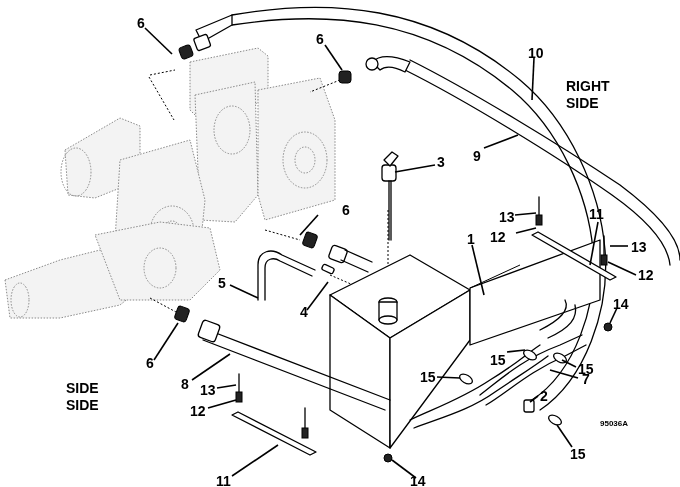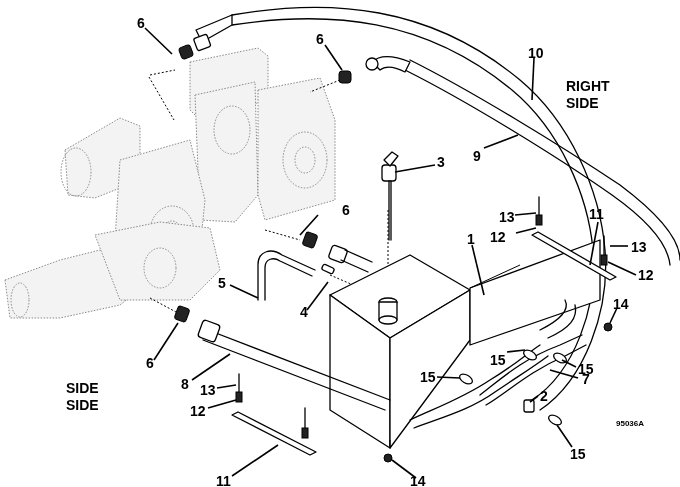--- a/index.html
+++ b/index.html
@@ -212,14 +212,14 @@
 
 <div class="side" style="left:566px;top:78px;">
   <div>RIGHT</div>
   <div>SIDE</div>
 </div>
 <div class="side" style="left:66px;top:380px;">
   <div>SIDE</div>
   <div>SIDE</div>
 </div>
 
-<span class="fig" style="left:616px;top:419px;">95036A</span>
+<span class="fig" style="left:600px;top:419px;">95036A</span>
 </div>
 
 </body></html>

